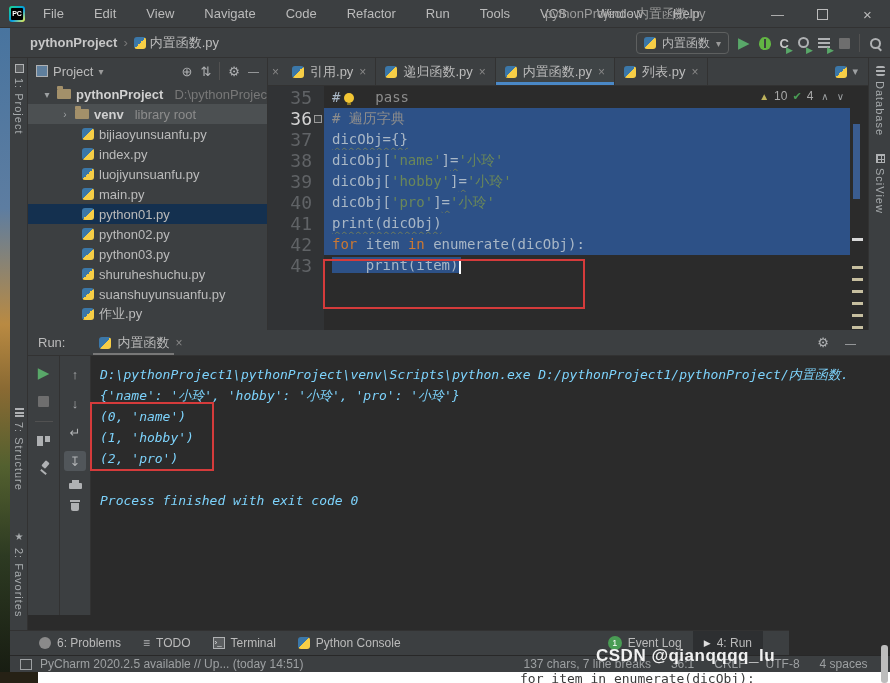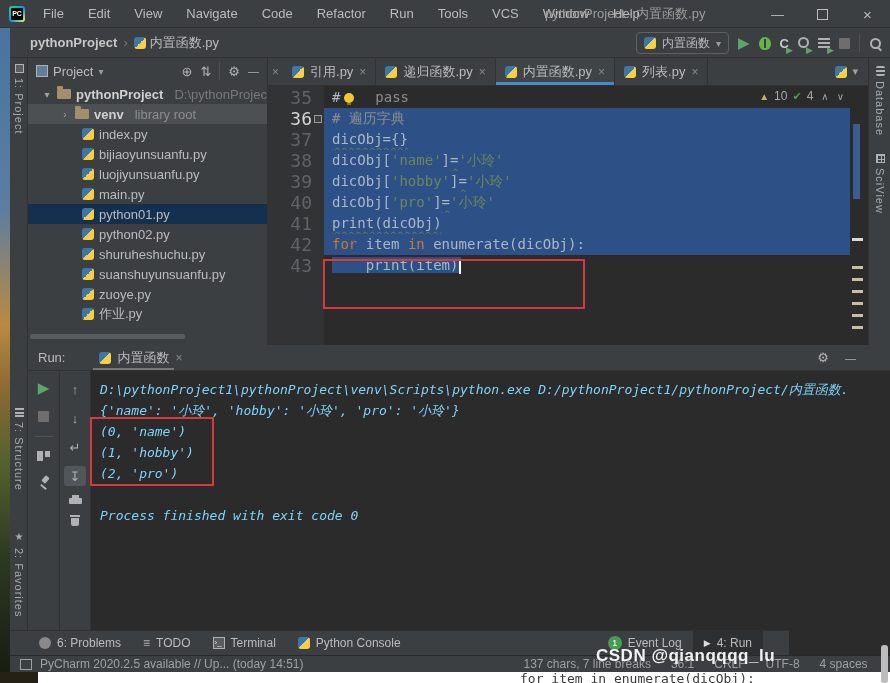--- a/index.html
+++ b/index.html
@@ -3,21 +3,21 @@
 <meta charset="utf-8">
 <style>
   html,body{margin:0;padding:0;background:#1e1e1e;}
   .screen{position:relative;width:890px;height:683px;overflow:hidden;background:#2B2B2B;
     font-family:"Liberation Sans",sans-serif;color:#BBBBBB;-webkit-font-smoothing:antialiased;}
   .abs{position:absolute;}
   
   .titlebar{left:0;top:0;width:890px;height:28px;background:#3C3F41;display:flex;align-items:center;border-bottom:1px solid #323232;box-sizing:border-box;}
   .pc-logo{width:16px;height:16px;margin:0 10px 0 9px;border-radius:3px;background:linear-gradient(135deg,#21D789,#009AE5 55%,#FCF84A);position:relative;flex:none;}
   .pc-logo::after{content:"PC";position:absolute;left:2px;top:2px;right:2px;bottom:2px;background:#000;color:#fff;font-size:7px;font-weight:bold;display:flex;align-items:center;justify-content:center;border-radius:1px;}
-  .menus{display:flex;gap:8px;}
+  .menus{display:flex;gap:14px;}
   .menu-item{padding:3px 8px;font-size:13px;color:#BBBBBB;}
   .win-title{position:absolute;left:545px;top:0;height:28px;display:flex;align-items:center;font-size:13px;color:#9c9c9c;}
   .win-ctrls{position:absolute;right:0;top:0;height:28px;display:flex;}
   .win-btn{width:45px;height:28px;display:flex;align-items:center;justify-content:center;color:#BBB;font-size:13px;}
   
   .toolbar{left:0;top:28px;width:890px;height:30px;background:#3C3F41;border-bottom:1px solid #323232;box-sizing:border-box;display:flex;align-items:center;}
   .crumb-project{font-weight:bold;font-size:13px;color:#c7c7c7;margin-left:30px;}
   .crumb-sep{color:#777;margin:0 6px;font-size:13px;}
   .crumb-file{font-size:13px;color:#BBBBBB;margin-left:4px;}
   .tb-right{position:absolute;right:8px;top:30px;height:26px;display:flex;align-items:center;gap:9px;}
@@ -115,21 +115,21 @@
   .inspect .i-warn{color:#BEB25C;font-size:10px;}
   .inspect .i-check{color:#499C54;font-size:11px;}
   .inspect .i-chup,.inspect .i-chdn{color:#9DA0A2;font-size:10px;margin-left:3px;}
   .stripe{position:absolute;right:0;top:0;width:18px;bottom:0;}
   .stripe .sblue{position:absolute;left:3px;top:38px;width:7px;height:75px;background:#3A5C90;}
   .smark{position:absolute;left:2px;width:11px;height:3px;background:#C7BFA0;}
   .smark.w{background:#d8d8d8;}
   .redbox{position:absolute;border:2px solid #D53B3B;z-index:6;pointer-events:none;}
   .codebox{left:55px;top:173px;width:258px;height:46px;}
   
-  .runpanel{left:28px;top:345px;width:862px;height:285px;background:#2B2B2B;}
+  .runpanel{left:28px;top:330px;width:862px;height:285px;background:#2B2B2B;}
   .run-header{position:absolute;left:0;top:0;right:0;height:26px;background:#3C3F41;border-bottom:1px solid #323232;box-sizing:border-box;display:flex;align-items:center;}
   .run-label{font-size:13px;color:#BBBBBB;margin-left:10px;}
   .run-tab{display:flex;align-items:center;gap:6px;font-size:13px;color:#BBBBBB;margin-left:28px;height:100%;position:relative;padding:0 6px;}
   .run-tab::after{content:"";position:absolute;left:0;right:14px;bottom:0;height:2px;background:#787878;}
   .run-hicons{margin-left:auto;display:flex;align-items:center;gap:16px;padding-right:34px;color:#AFB1B3;font-size:13px;}
   .run-col1{position:absolute;left:0;top:26px;width:32px;bottom:0;background:#3C3F41;border-right:1px solid #323232;box-sizing:border-box;display:flex;flex-direction:column;align-items:center;padding-top:8px;gap:14px;}
   .run-col2{position:absolute;left:32px;top:26px;width:31px;bottom:0;background:#3C3F41;border-right:1px solid #323232;box-sizing:border-box;display:flex;flex-direction:column;align-items:center;padding-top:8px;gap:9px;color:#AFB1B3;}
   .run-col2 .icon{font-size:13px;width:22px;height:20px;}
   .tool-sel{background:#51565A;border-radius:3px;}
   .hline{width:18px;height:1px;background:#515151;}
@@ -276,53 +276,53 @@
       </div>
       <div class="trow venv" style="padding-left:32px;">
         <span class="arrow icon i-chevr"></span>
         <span class="folder-icon"></span>
         <span class="tname bold">venv</span>
         <span class="tsuffix">library root</span>
       </div>
       <div id="tree-files">
           <div class="trow file" style="padding-left: 54px;">
             <span class="py-icon sm"></span>
+            <span class="tname">bijiaoyunsuanfu.py</span>
+          </div>
+          <div class="trow file" style="padding-left: 54px;">
+            <span class="py-icon sm"></span>
             <span class="tname">index.py</span>
           </div>
           <div class="trow file" style="padding-left: 54px;">
             <span class="py-icon sm"></span>
-            <span class="tname">bijiaoyunsuanfu.py</span>
-          </div>
-          <div class="trow file" style="padding-left: 54px;">
-            <span class="py-icon sm"></span>
             <span class="tname">luojiyunsuanfu.py</span>
           </div>
           <div class="trow file" style="padding-left: 54px;">
             <span class="py-icon sm"></span>
             <span class="tname">main.py</span>
           </div>
           <div class="trow file selected" style="padding-left: 54px;">
             <span class="py-icon sm"></span>
             <span class="tname">python01.py</span>
           </div>
           <div class="trow file" style="padding-left: 54px;">
             <span class="py-icon sm"></span>
             <span class="tname">python02.py</span>
           </div>
           <div class="trow file" style="padding-left: 54px;">
             <span class="py-icon sm"></span>
+            <span class="tname">python03.py</span>
+          </div>
+          <div class="trow file" style="padding-left: 54px;">
+            <span class="py-icon sm"></span>
             <span class="tname">shuruheshuchu.py</span>
           </div>
           <div class="trow file" style="padding-left: 54px;">
             <span class="py-icon sm"></span>
             <span class="tname">suanshuyunsuanfu.py</span>
-          </div>
-          <div class="trow file" style="padding-left: 54px;">
-            <span class="py-icon sm"></span>
-            <span class="tname">zuoye.py</span>
           </div>
           <div class="trow file" style="padding-left: 54px;">
             <span class="py-icon sm"></span>
             <span class="tname">作业.py</span>
           </div>
         </div>
     </div>
   </div>
   <div class="abs hthumb"></div>
 

